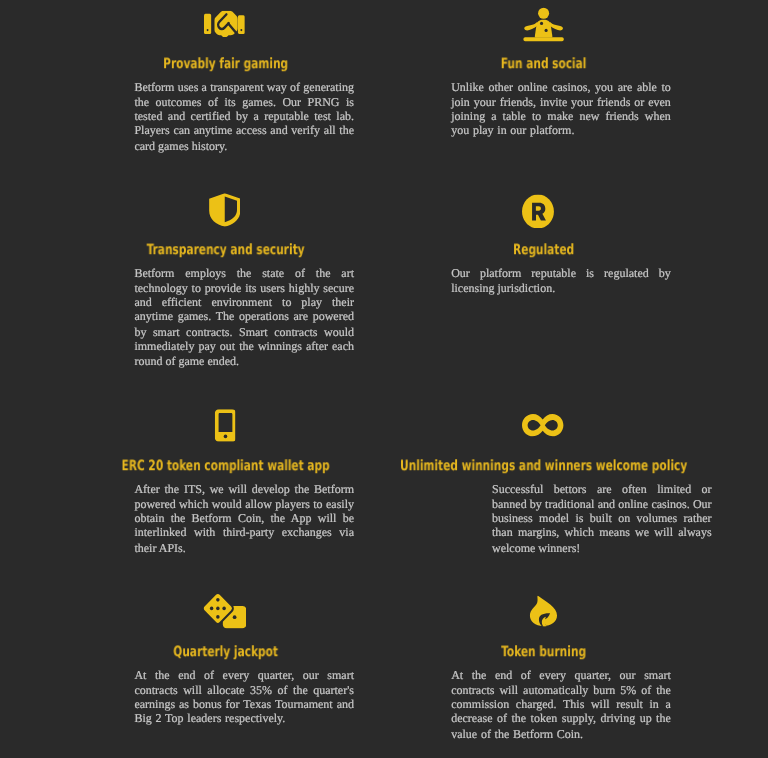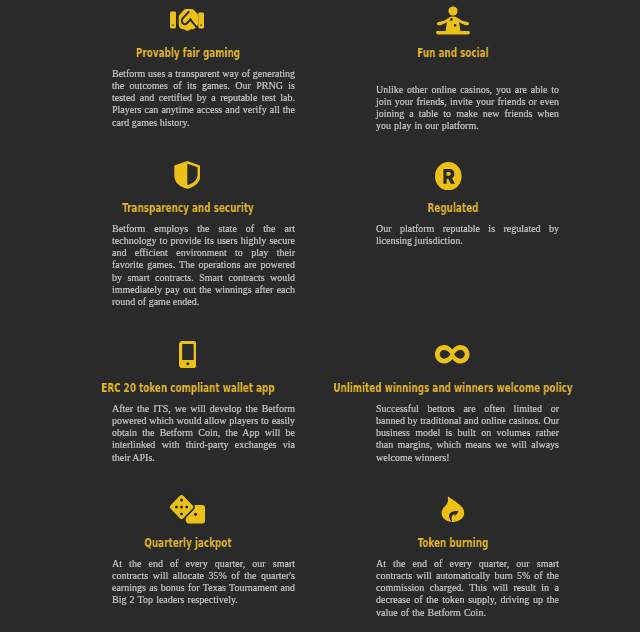--- a/index.html
+++ b/index.html
@@ -73,31 +73,31 @@
           <path d="M233 122c8 6 17 15 33 22 16 6 34 8 52 12 18 4 27 15 22 25-5 11-21 14-41 8-30-9-60-28-76-44z"></path>
           <rect x="12" y="248" width="336" height="34" rx="14"></rect>
         </g>
         <g fill="#2a2a2a">
           <ellipse cx="163" cy="134" rx="13" ry="14"></ellipse>
           <ellipse cx="201" cy="192" rx="13" ry="14"></ellipse>
         </g>
       </svg>
     </div>
     <div class="ftitle right" style="top:46.6px;">Fun and social</div>
-    <div class="fbody" style="top:68px; word-spacing:0.6px;margin-top:16px;">Unlike other online casinos, you are able to join your friends, invite your friends or even joining a table to make new friends when you play in our platform.</div>
+    <div class="fbody" style="top:68px; word-spacing:0.6px;">Unlike other online casinos, you are able to join your friends, invite your friends or even joining a table to make new friends when you play in our platform.</div>
   </div>
 
   <div class="feature" style="left:96px; top:155px;">
     <div class="icon-wrap" style="top:6.4px; margin-left:-0.6px;">
       <svg width="26.6" height="27.8" viewBox="0 0 255 272" preserveAspectRatio="none" aria-hidden="true">
         <path fill="#ecc116" d="M127.5 0 3 45v98c0 70 55 113 124.5 129C197 256 252 213 252 143V45L127.5 0zm0 26 98 35v74c0 52-40 84-98 102V26z"></path>
       </svg>
     </div>
     <div class="ftitle" style="top:46.6px;">Transparency and security</div>
-    <div class="fbody" style="top:68px;">Betform employs the state of the art technology to provide its users highly secure and efficient environment to play their favorite games. The operations are powered by smart contracts. Smart contracts would immediately pay out the winnings after each round of game ended.</div>
+    <div class="fbody" style="top:68px;">Betform employs the state of the art technology to provide its users highly secure and efficient environment to play their anytime games. The operations are powered by smart contracts. Smart contracts would immediately pay out the winnings after each round of game ended.</div>
   </div>
 
   <div class="feature" style="left:360px; top:155px;">
     <div class="icon-wrap" style="top:6.6px; margin-left:-3.1px;">
       <svg width="26.6" height="28.4" viewBox="0 0 260 276" preserveAspectRatio="none" aria-hidden="true">
         <path fill="#ecc116" d="M130 0C58.2 0 0 61.8 0 138s58.2 138 130 138 130-61.8 130-138S201.8 0 130 0z"></path>
         <path fill="#2a2a2a" d="M82 68h58c31 0 50 19 50 48 0 19-9 33-24 41l29 54h-41l-24-47h-16v47H82V68zm31 29v36h23c12 0 18-7 18-18s-6-18-18-18h-23z"></path>
       </svg>
     </div>
     <div class="ftitle right" style="top:46.6px;">Regulated</div>
@@ -115,21 +115,21 @@
     <div class="fbody" style="top:68px;">After the ITS, we will develop the Betform powered which would allow players to easily obtain the Betform Coin, the App will be interlinked with third-party exchanges via their APIs.</div>
   </div>
 
   <div class="feature" style="left:360px; top:335px;">
     <div class="icon-wrap" style="top:10.3px; margin-left:0.9px;">
       <svg width="34.5" height="18.6" viewBox="0 0 640 340" preserveAspectRatio="none" aria-hidden="true">
         <path fill-rule="evenodd" d="M471 0c-62 0-111 31-151 83-40-52-89-83-151-83C75 0 0 76 0 170s75 170 169 170c62 0 111-31 151-83 40 52 89 83 151 83 94 0 169-76 169-170S565 0 471 0zM169 250c-45 0-82-36-82-80s37-80 82-80c45 0 93 36 118 80-25 44-73 80-118 80zm302 0c-45 0-93-36-118-80 25-44 73-80 118-80 45 0 82 36 82 80s-37 80-82 80z"></path>
       </svg>
     </div>
     <div class="ftitle right" style="top:46.6px;">Unlimited winnings and winners welcome policy</div>
-    <div class="fbody" style="top:68px;">Successful bettors are often limited or banned by traditional and online casinos. Our business model is built on volumes rather than margins, which means we will always welcome winners!</div>
+    <div class="fbody" style="top:68px;margin-left:34px;">Successful bettors are often limited or banned by traditional and online casinos. Our business model is built on volumes rather than margins, which means we will always welcome winners!</div>
   </div>
 
   <div class="feature" style="left:96px; top:490px;">
     <div class="icon-wrap" style="top:3.3px; margin-left:-1.2px;">
       <svg width="37.5" height="31.2" viewBox="0 0 360 290" preserveAspectRatio="none" aria-hidden="true">
         <path fill="#ecc116" d="M200 112h128c17 0 30 13 30 30v112c0 17-13 30-30 30H200c-17 0-30-13-30-30V142c0-17 13-30 30-30z"></path>
         <circle cx="264" cy="198" r="15" fill="#2a2a2a"></circle>
         <path fill="#ecc116" stroke="#2a2a2a" stroke-width="16" d="M110 18c11-11 29-11 40 0l92 92c11 11 11 29 0 40l-92 92c-11 11-29 11-40 0L18 150c-11-11-11-29 0-40z"></path>
         <g fill="#2a2a2a">
           <circle cx="130" cy="64" r="14"></circle>

